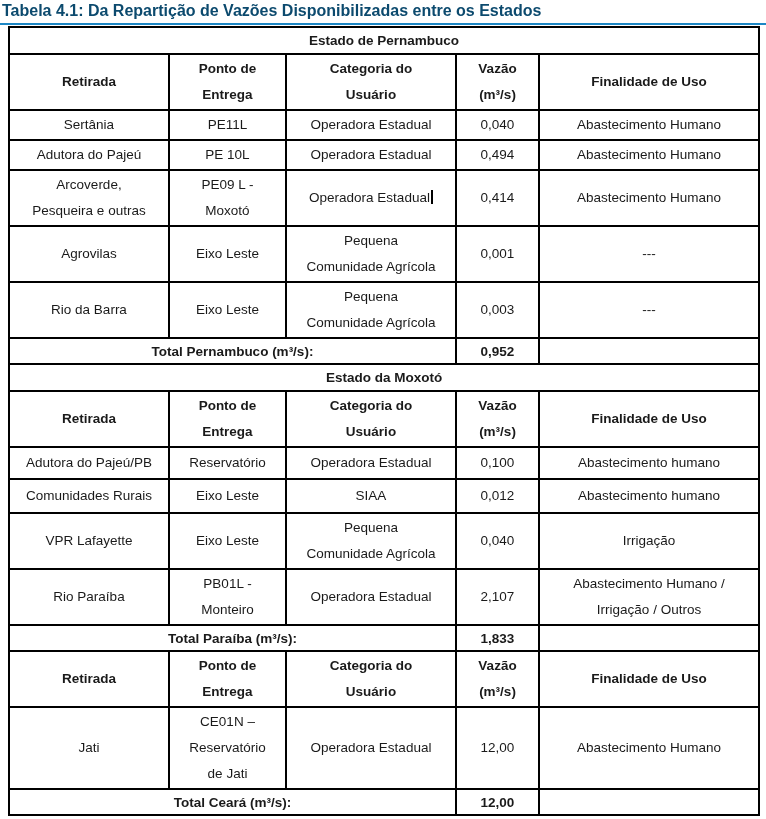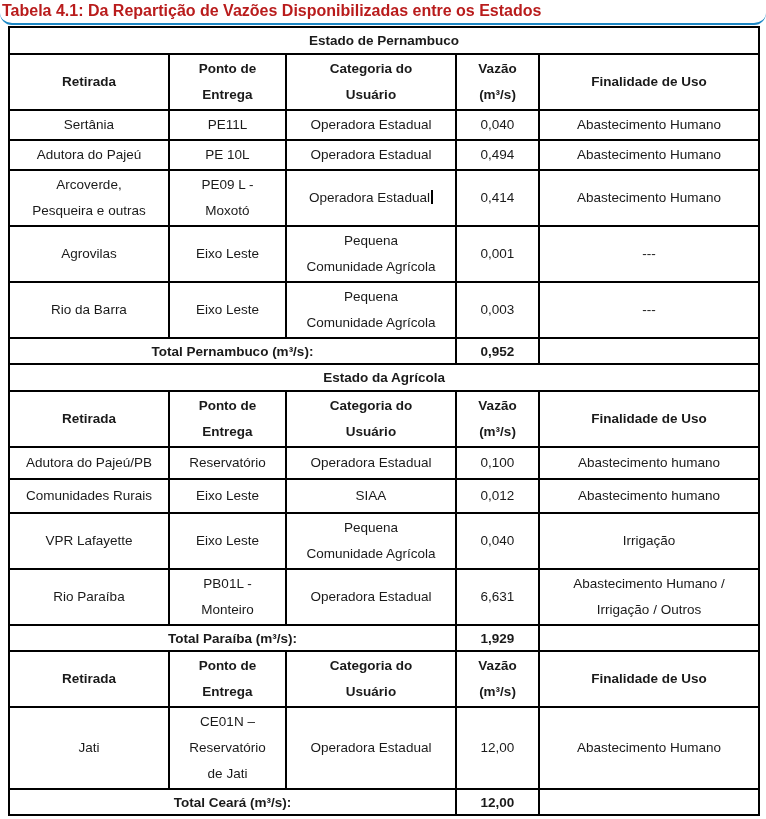--- a/index.html
+++ b/index.html
@@ -5,25 +5,24 @@
   html,body{margin:0;padding:0;background:#ffffff;}
   body{
     width:766px;
     font-family:"Liberation Sans","DejaVu Sans",sans-serif;
     color:#1a1a1a;
     -webkit-font-smoothing:antialiased;
   }
   .doc-title{
     font-size:16px;
     font-weight:bold;
-    color:#b91c1c;
+    color:#0c4a6e;
     padding:2px 0 3px 2px;
     border-bottom:2px solid #1c87c5;
     margin-bottom:1px;
-    border-radius:12px;
   }
   table.alloc{
     table-layout:fixed;
     width:750px;
     margin-left:8px;
     border-collapse:collapse;
     font-size:13.5px;
   }
   table.alloc td{
     border:2px solid #000000;
@@ -121,21 +120,21 @@
     <td>0,003</td>
     <td>---</td>
   </tr>
   <tr class="tot-row">
     <td colspan="3" class="tot-label">Total Pernambuco (m³/s):</td>
     <td>0,952</td>
     <td></td>
   </tr>
 
   <tr class="sec-row">
-    <td colspan="5">Estado da Agrícola</td>
+    <td colspan="5">Estado da Moxotó</td>
   </tr>
   <tr class="head-row">
     <td>Retirada</td>
     <td>Ponto de
 Entrega</td>
     <td>Categoria do
 Usuário</td>
     <td>Vazão
 (m³/s)</td>
     <td>Finalidade de Uso</td>
@@ -160,27 +159,27 @@
     <td>Pequena
 Comunidade Agrícola</td>
     <td>0,040</td>
     <td>Irrigação</td>
   </tr>
   <tr>
     <td class="c-retirada h55">Rio Paraíba</td>
     <td>PB01L -
 Monteiro</td>
     <td>Operadora Estadual</td>
-    <td>6,631</td>
+    <td>2,107</td>
     <td>Abastecimento Humano /
 Irrigação / Outros</td>
   </tr>
   <tr class="tot-row">
     <td colspan="3" class="tot-label">Total Paraíba (m³/s):</td>
-    <td>1,929</td>
+    <td>1,833</td>
     <td></td>
   </tr>
 
   <tr class="head-row">
     <td>Retirada</td>
     <td>Ponto de
 Entrega</td>
     <td>Categoria do
 Usuário</td>
     <td>Vazão

